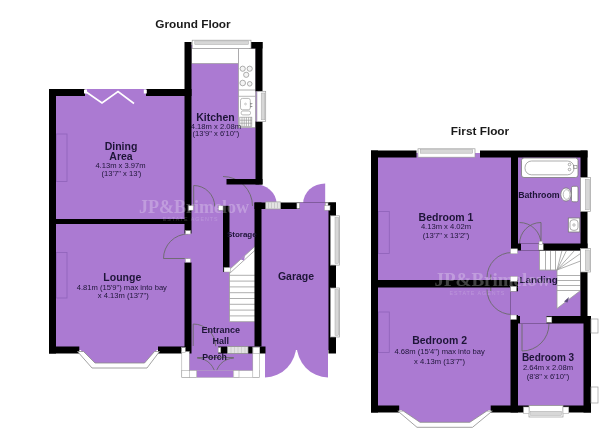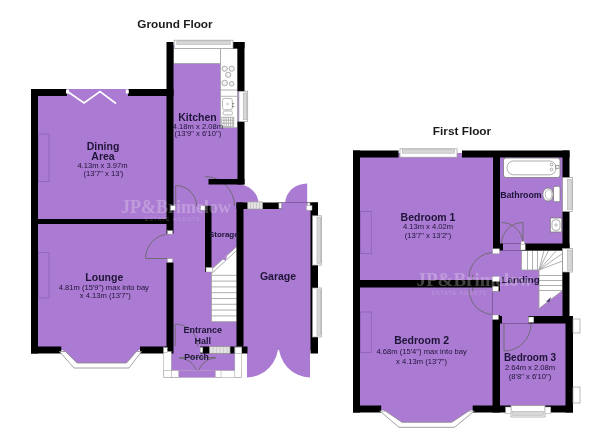--- a/index.html
+++ b/index.html
@@ -1,16 +1,16 @@
 <!DOCTYPE html>
 <html><head>
 <meta charset="utf-8">
 <style>
 html,body{margin:0;padding:0;background:#fff;}
-#plan{width:552px;height:436px;position:relative;font-family:"Liberation Sans",sans-serif;}
+#plan{width:552px;height:436px;position:relative;font-family:"Liberation Sans",sans-serif;margin-left:18px;}
 text{font-family:"Liberation Sans",sans-serif;fill:#1e1538;}
 .ttl{font-weight:bold;font-size:11.8px;fill:#1a1a1a;}
 .rm{font-weight:bold;font-size:10.5px;}
 .rs{font-weight:bold;font-size:9px;}
 .dim{font-size:7.6px;}
 .wm1{font-family:"Liberation Serif",serif;font-weight:bold;fill:rgba(255,255,255,0.26);}
 .wm2{font-family:"Liberation Sans",sans-serif;fill:rgba(255,255,255,0.2);letter-spacing:1px;font-size:5.3px;}
 .arc{fill:none;stroke:#6a6a6a;stroke-width:0.9;}
 .mk{fill:#fff;stroke:#9a9a9a;stroke-width:0.5;}
 .fx{fill:#fff;stroke:#7a7a7a;stroke-width:0.8;}

